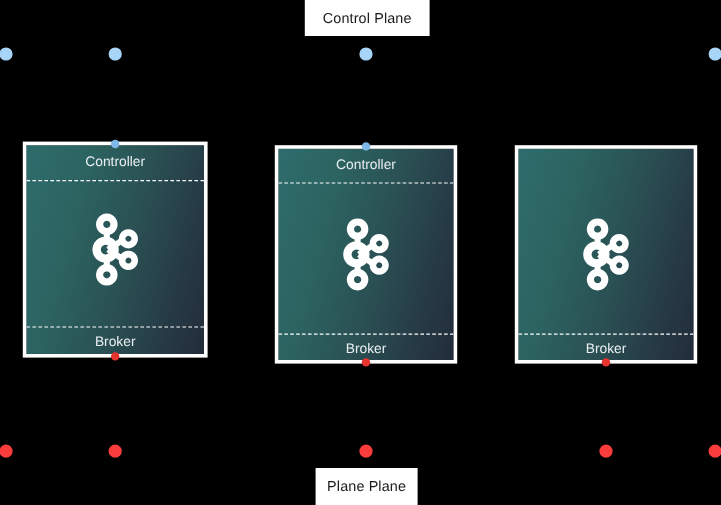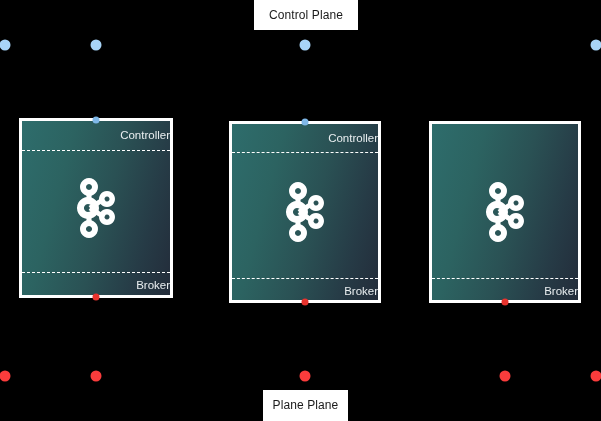--- a/index.html
+++ b/index.html
@@ -73,21 +73,21 @@
     position: absolute;
     border: 3px solid #ffffff;
     box-sizing: border-box;
     background: linear-gradient(105deg, #2e6d6c 0%, #2c6361 28%, #2a5154 55%, #263b46 80%, #232c3a 100%);
     overflow: hidden;
   }
   .node-section-label {
     position: absolute;
     left: 0;
     width: 100%;
-    text-align: right;
+    text-align: center;
     color: #e9eef0;
     font-size: 11.5px;
     white-space: nowrap;
   }
   .dashed-rule {
     position: absolute;
     left: 0;
     width: 100%;
     height: 0;
     border-top: 1px dashed #ffffff;

